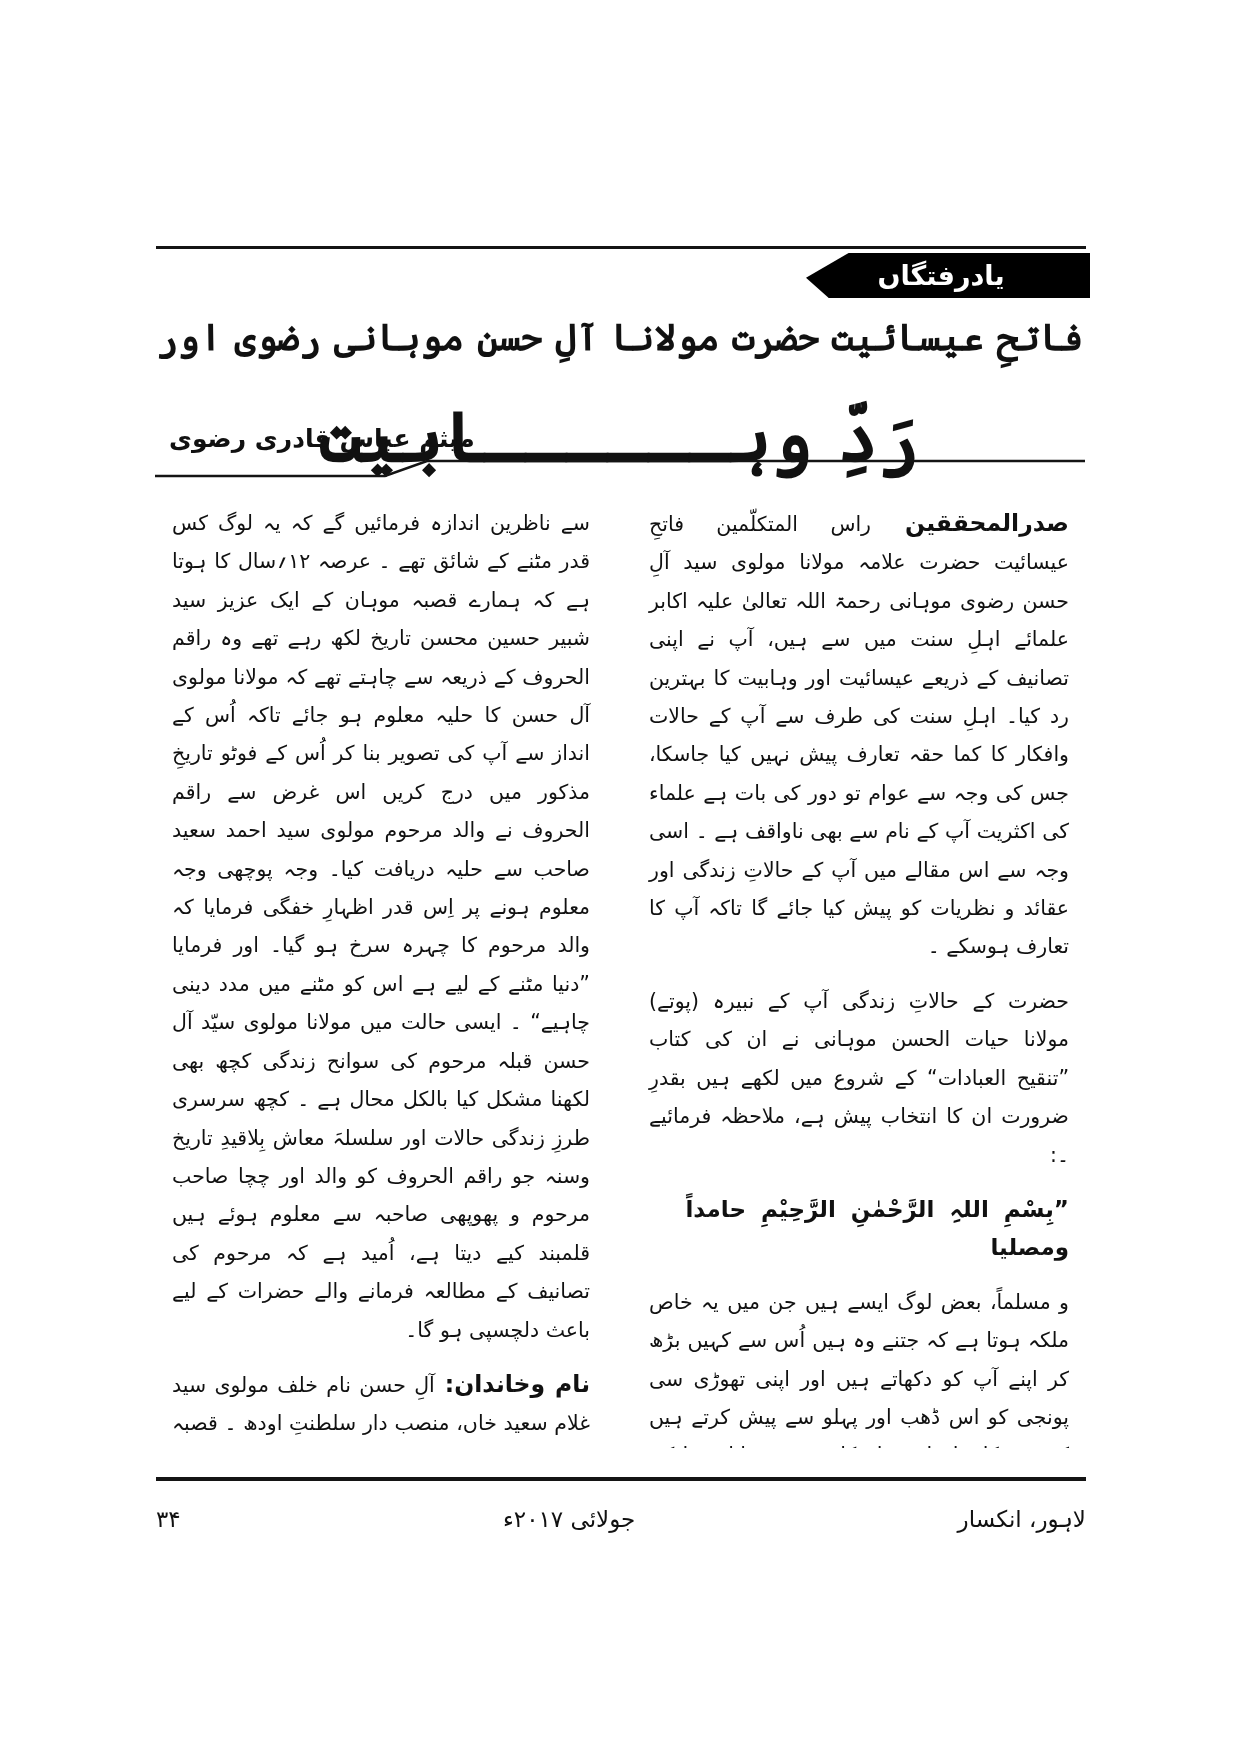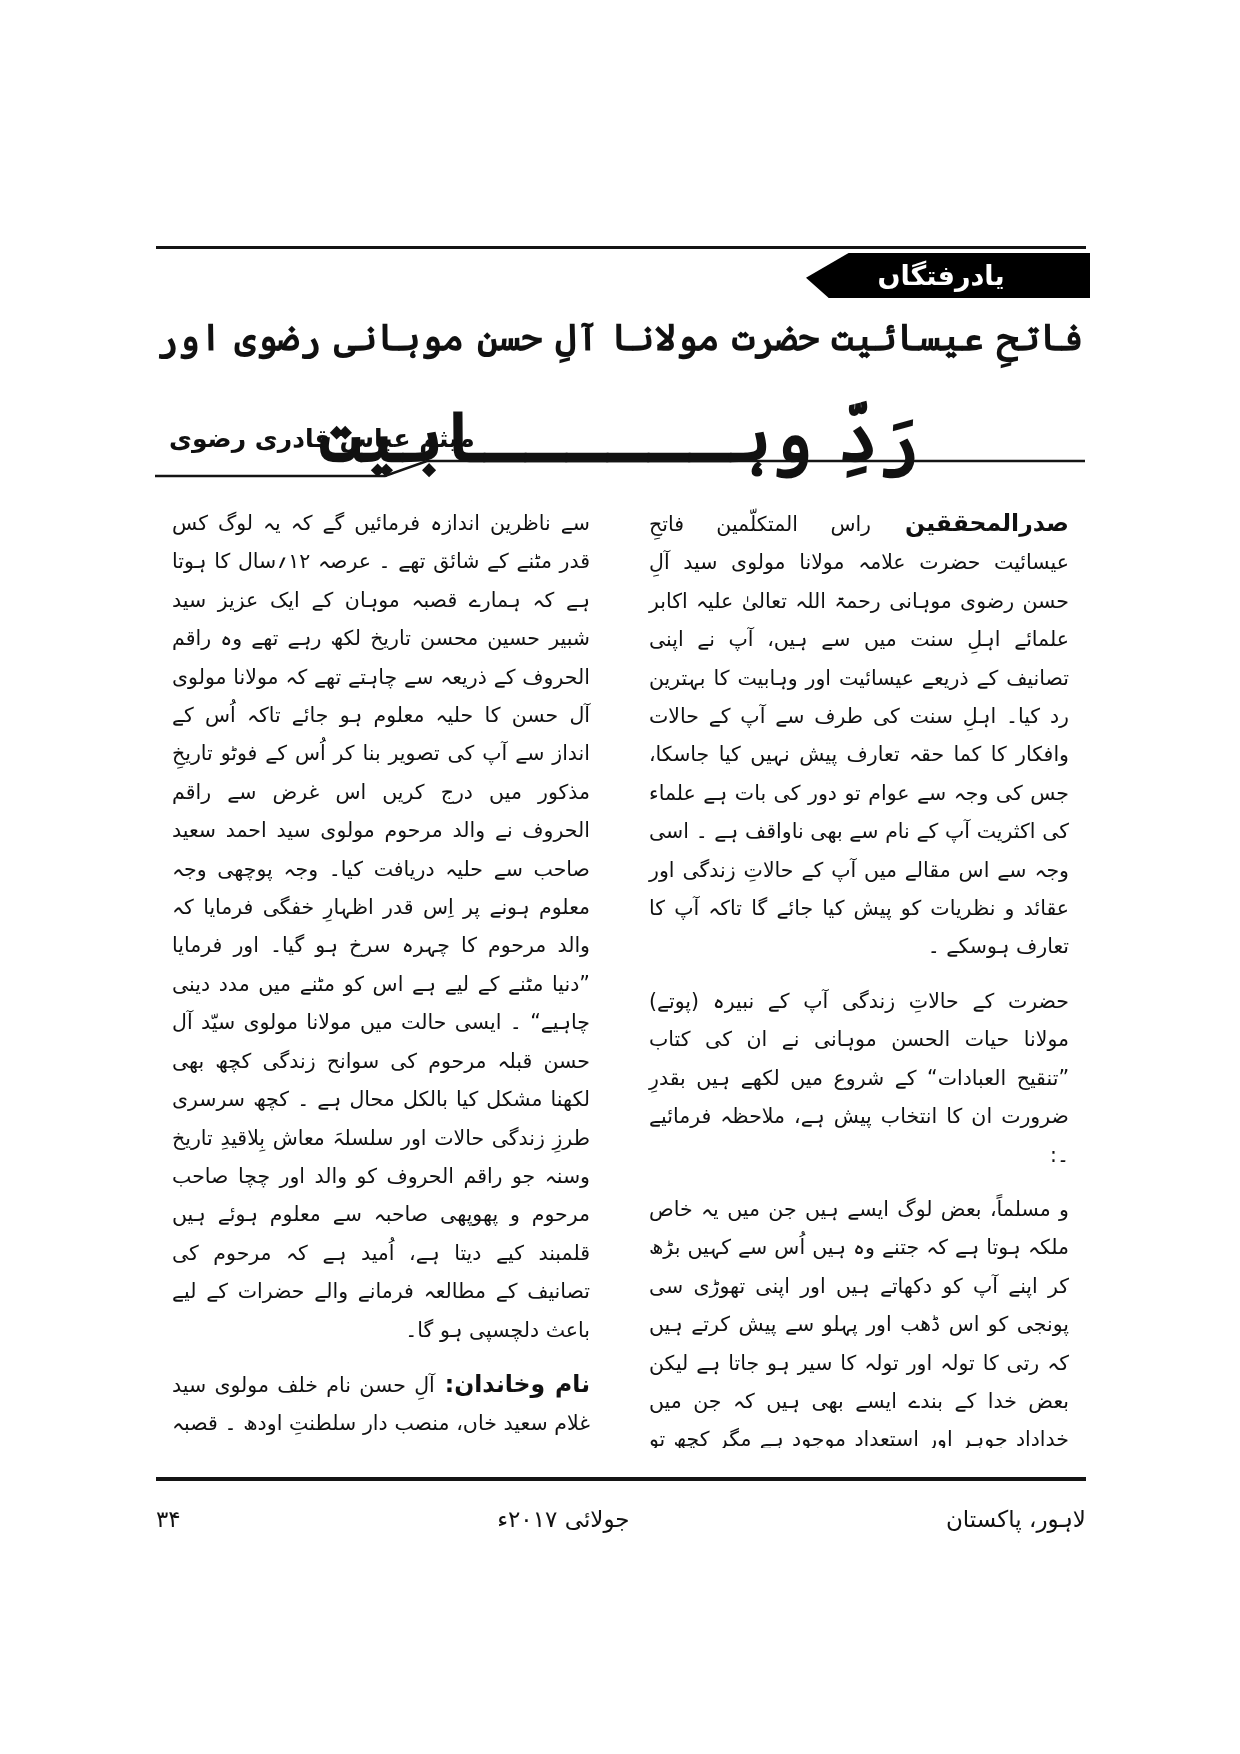--- a/index.html
+++ b/index.html
@@ -53,27 +53,28 @@
   <div class="author-wrap">
     <svg class="author-divider" viewBox="0 0 930 66" width="930" height="66" xmlns="http://www.w3.org/2000/svg">
       <polyline points="930,37 272,37 230,52 0,52" fill="none" stroke="#141414" stroke-width="2.6"></polyline>
     </svg>
     <span class="author-name">میثم عباس قادری رضوی</span>
   </div>
 
   <div class="col col-right">
       <p class="para"><b class="lead">صدرالمحققین </b>راس المتکلّمین فاتحِ عیسائیت حضرت علامہ مولانا مولوی سید آلِ حسن رضوی موہانی رحمۃ اللہ تعالیٰ علیہ اکابر علمائے اہلِ سنت میں سے ہیں، آپ نے اپنی تصانیف کے ذریعے عیسائیت اور وہابیت کا بہترین رد کیا۔ اہلِ سنت کی طرف سے آپ کے حالات وافکار کا کما حقہ تعارف پیش نہیں کیا جاسکا، جس کی وجہ سے عوام تو دور کی بات ہے علماء کی اکثریت آپ کے نام سے بھی ناواقف ہے ۔ اسی وجہ سے اس مقالے میں آپ کے حالاتِ زندگی اور عقائد و نظریات کو پیش کیا جائے گا تاکہ آپ کا تعارف ہوسکے ۔</p>
       <p class="para">حضرت کے حالاتِ زندگی آپ کے نبیرہ (پوتے) مولانا حیات الحسن موہانی نے ان کی کتاب ”تنقیح العبادات“ کے شروع میں لکھے ہیں بقدرِ ضرورت ان کا انتخاب پیش ہے، ملاحظہ فرمائیے ۔:</p>
+      <p class="para bismillah">”بِسْمِ اللہِ الرَّحْمٰنِ الرَّحِیْمِ حامداً ومصلیا</p>
       <p class="para">و مسلماً، بعض لوگ ایسے ہیں جن میں یہ خاص ملکہ ہوتا ہے کہ جتنے وہ ہیں اُس سے کہیں بڑھ کر اپنے آپ کو دکھاتے ہیں اور اپنی تھوڑی سی پونجی کو اس ڈھب اور پہلو سے پیش کرتے ہیں کہ رتی کا تولہ اور تولہ کا سیر ہو جاتا ہے لیکن بعض خدا کے بندے ایسے بھی ہیں کہ جن میں خداداد جوہر اور استعداد موجود ہے مگر کچھ تو تساہل کی وجہ سے اور زیادہ تر انکسار کے باعث نمایاں نہیں ہوتے ۔ غرض یہ کہ انھیں دوکان جمانی نہیں آتی اور خود فروشی سے عار آتا ہے اس لیے گاہک کی نظر نہیں پڑتی اور وہ گمنامی اور کسمپرسی کی حالت میں رہ جاتے ہیں۔ بعض لوگ اس کوشش میں رہتے ہیں کہ اُن کی ہستی اور اُن کا نام وغیرہ جو کچھ ہو وہ بھی بالکل مٹ جائے، انہیں میں مولوی سیّد آلِ حسن قبلہ موہانی تھے کہ اپنی مقبول تصانیف میں نام تک شائع کرنا پسند نہ کیا جب ایسی کوشش ہو تو ایسے شخص کے حالاتِ زندگی کیوں کر باقی رہ سکیں گے اور خصوصًا ایسی حالت میں کہ اُن کے دوست احباب اور اخلاف بھی اسی رنگ میں ڈوبے ہوئے ہوں، چنانچہ راقم الحروف اپنا ایک چشم دید واقعہ بیان کرتا ہے جس</p>
     </div>
   <div class="col col-left">
       <p class="para">سے ناظرین اندازہ فرمائیں گے کہ یہ لوگ کس قدر مٹنے کے شائق تھے ۔ عرصہ ۱۲؍سال کا ہوتا ہے کہ ہمارے قصبہ موہان کے ایک عزیز سید شبیر حسین محسن تاریخ لکھ رہے تھے وہ راقم الحروف کے ذریعہ سے چاہتے تھے کہ مولانا مولوی آل حسن کا حلیہ معلوم ہو جائے تاکہ اُس کے انداز سے آپ کی تصویر بنا کر اُس کے فوٹو تاریخِ مذکور میں درج کریں اس غرض سے راقم الحروف نے والد مرحوم مولوی سید احمد سعید صاحب سے حلیہ دریافت کیا۔ وجہ پوچھی وجہ معلوم ہونے پر اِس قدر اظہارِ خفگی فرمایا کہ والد مرحوم کا چہرہ سرخ ہو گیا۔ اور فرمایا ”دنیا مٹنے کے لیے ہے اس کو مٹنے میں مدد دینی چاہیے“ ۔ ایسی حالت میں مولانا مولوی سیّد آل حسن قبلہ مرحوم کی سوانح زندگی کچھ بھی لکھنا مشکل کیا بالکل محال ہے ۔ کچھ سرسری طرزِ زندگی حالات اور سلسلہَ معاش بِلاقیدِ تاریخ وسنہ جو راقم الحروف کو والد اور چچا صاحب مرحوم و پھوپھی صاحبہ سے معلوم ہوئے ہیں قلمبند کیے دیتا ہے، اُمید ہے کہ مرحوم کی تصانیف کے مطالعہ فرمانے والے حضرات کے لیے باعث دلچسپی ہو گا۔</p>
       <p class="para"><b class="lead">نام وخاندان: </b>آلِ حسن نام خلف مولوی سید غلام سعید خاں، منصب دار سلطنتِ اودھ ۔ قصبہ موہان ضلع انا و ملک اودھ کے رہنے والے تھے آپ کے والد بعہد نواب سعادت علی خان بہادر شاہِ اودھ تمام عدالتوں کے افسرِ اعلیٰ تھے اور مقربین خاص شاہِ اودھ موصوف تھے جس کی وجہ سے آپ کا قیام خاص لکھنو میں رہتا تھا عالمِ جوانی اور اُسی عہدِ سلطنت میں مولوی سید غلام سعید خاں کا انتقال ہو گیا، خان صرف خطابی تھا۔ مولوی غلام سعید خاں کے والد کا اسم گرامی حضرت سید شاہ وجیہ الدین ہے اسی طرح نسب حضرت امام علی موسی رضا رضی اللہ عنہ تک اس سلسلہ سے پہنچتا ہے، مولوی سید آلِ حسن بن مولوی سید غلام سعید خاں بن مولوی سید شاہ وجیہ الدین... مولانا مرحوم کی صحیح تاریخِ ولادت معلوم نہیں قیاسی سنہ ولادت ۱۲۰۲ھ بمطابق ۱۸۰۷ء ہے۔ بوقت وفات مولوی غلام سعید خاں کی عمر صرف دس سال کی تھی</p>
     </div>
 
   <div class="footer-rule"></div>
   <div class="footer-row">
     <span class="footer-item">۳۴</span>
     <span class="footer-item">جولائی ۲۰۱۷ء</span>
-    <span class="footer-item">لاہور، پاکستان</span>
+    <span class="footer-item">لاہور، انکسار</span>
   </div>
 
 </div>
 
 </body></html>

